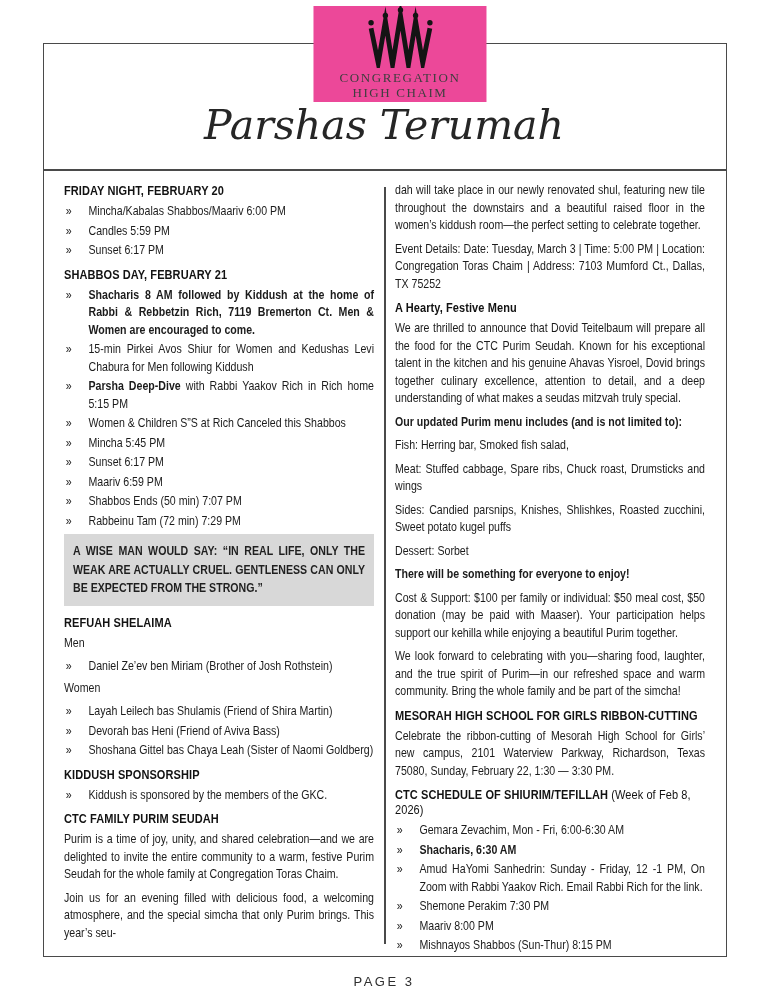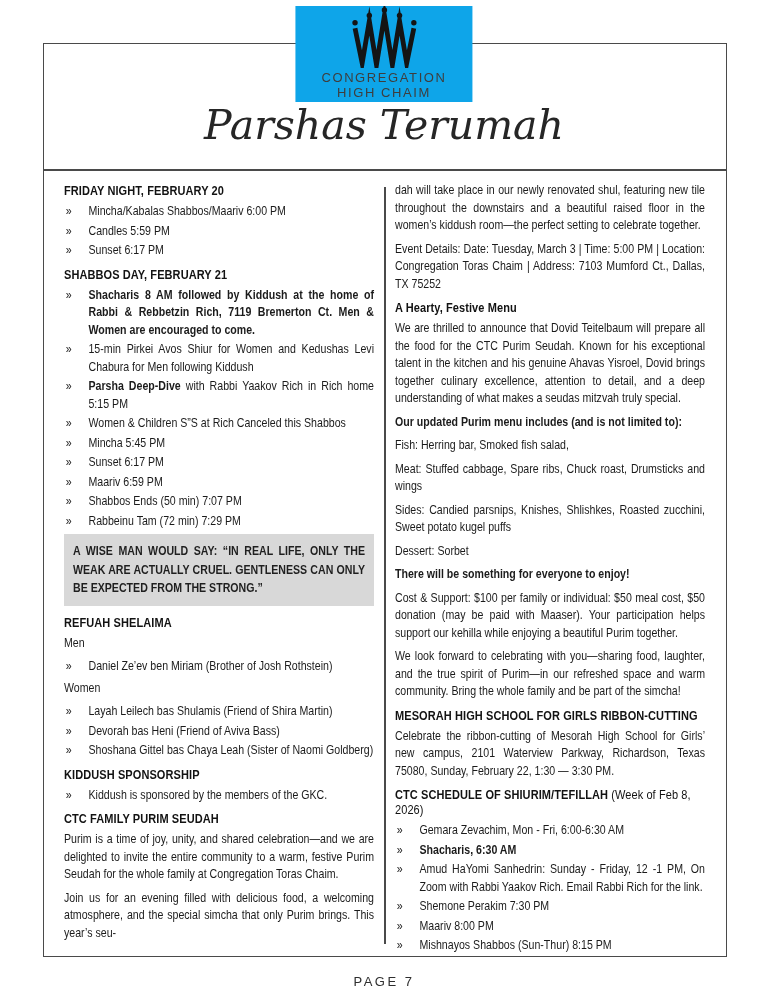--- a/index.html
+++ b/index.html
@@ -6,21 +6,21 @@
   html,body { width:768px; height:998px; background:#ffffff; }
   body {
     position:relative; overflow:hidden;
     font-family:"Liberation Sans","DejaVu Sans",sans-serif;
     color:#1b1b1b;
   }
   .border-box { position:absolute; left:43px; top:43px; width:684px; height:914px; border:1.5px solid #4a4a4a; }
   .mid-rule   { position:absolute; left:43px; top:169px; width:684px; height:0; border-top:2px solid #4a4a4a; }
   .divider    { position:absolute; left:384px; top:187px; width:1.5px; height:757px; background:#4a4a4a; }
 
-  .logo-wrap { position:absolute; top:6px; left:384px; transform:translateX(-50%); background:#0ea5e9; padding:0 26px 2px; text-align:center; z-index:2; }
+  .logo-wrap { position:absolute; top:6px; left:400px; transform:translateX(-50%); background:#ec4899; padding:0 26px 2px; text-align:center; z-index:2;font-family:Liberation Serif, serif; }
   .crown { display:block; width:96px; height:62px; margin:0 auto 2px; }
   .brand { font-size:13px; letter-spacing:1.6px; color:#3e3e3e; line-height:15px; white-space:nowrap; }
 
   .script-title { position:absolute; top:101px; left:0; width:768px; text-align:center;
     font-family:"DejaVu Serif","Liberation Serif",serif; font-style:italic; font-size:41px; color:#262626; }
 
   .col { position:absolute; top:181px; width:380px; transform:scaleX(0.8158); transform-origin:0 0; }
   .col-left  { left:64px; }
   .col-right { left:395px; }
 
@@ -132,13 +132,13 @@
   <ul class="blist">
     <li><span class="mark">»</span><span class="bd"></span><span>Gemara Zevachim, Mon - Fri, 6:00-6:30 AM</span></li>
     <li><span class="mark">»</span><span class="bd">Shacharis, 6:30 AM</span><span></span></li>
     <li><span class="mark">»</span><span class="bd"></span><span>Amud HaYomi Sanhedrin: Sunday - Friday, 12 -1 PM, On Zoom with Rabbi Yaakov Rich. Email Rabbi Rich for the link.</span></li>
     <li><span class="mark">»</span><span class="bd"></span><span>Shemone Perakim 7:30 PM</span></li>
     <li><span class="mark">»</span><span class="bd"></span><span>Maariv 8:00 PM</span></li>
     <li><span class="mark">»</span><span class="bd"></span><span>Mishnayos Shabbos (Sun-Thur) 8:15 PM</span></li>
   </ul>
 </div>
 
-<div class="footer">PAGE 7</div>
+<div class="footer">PAGE 3</div>
 
 </body></html>

